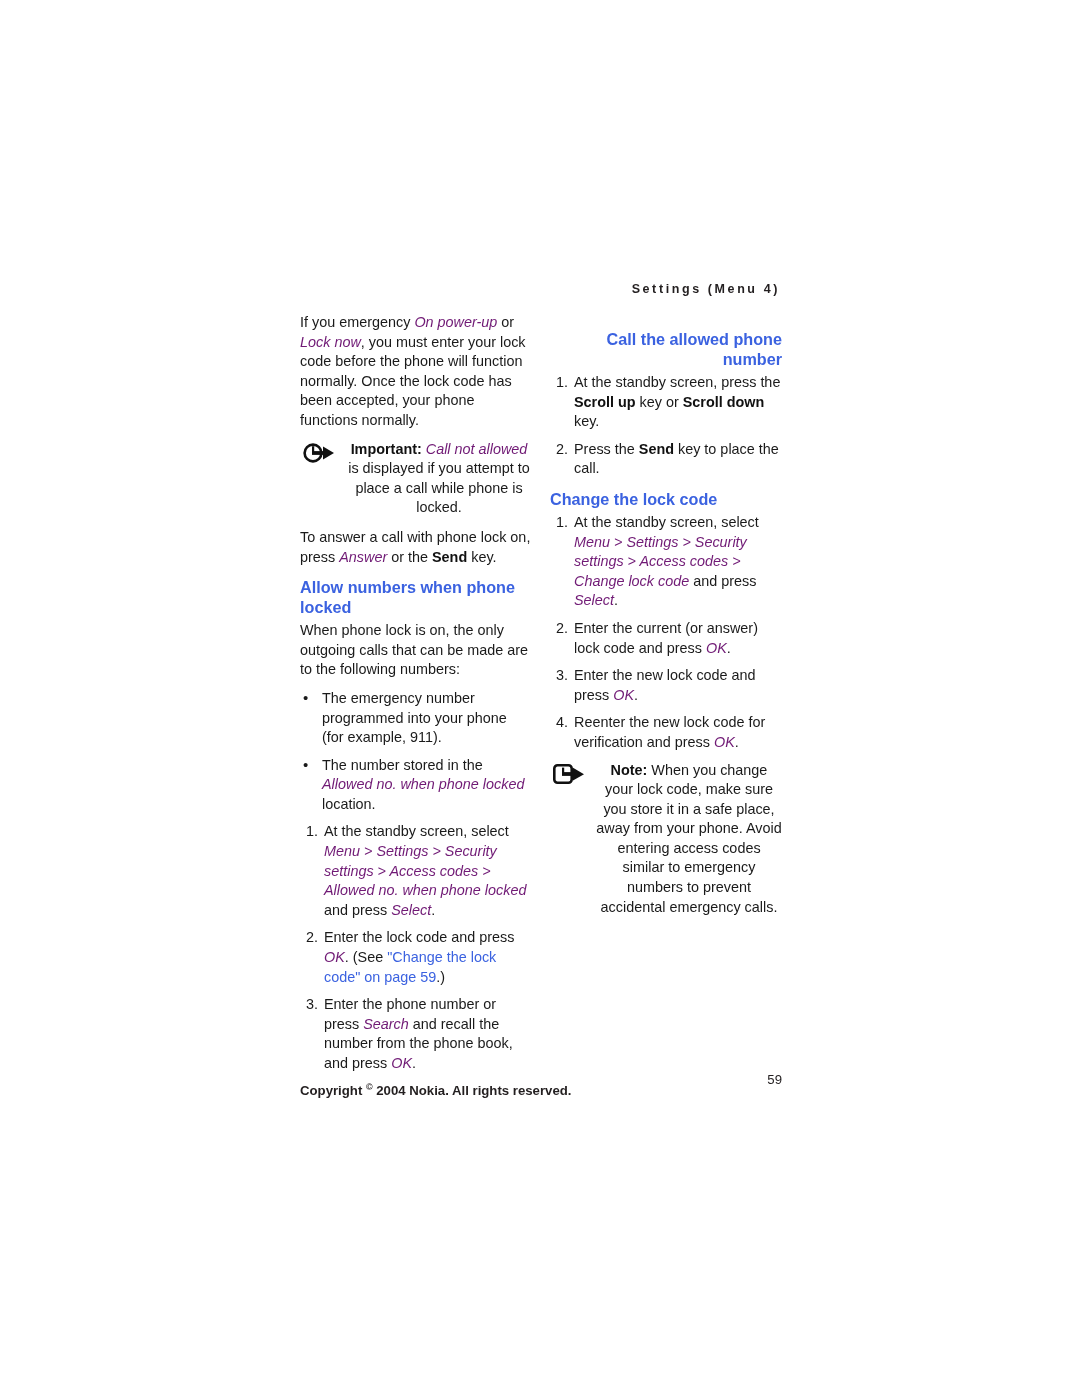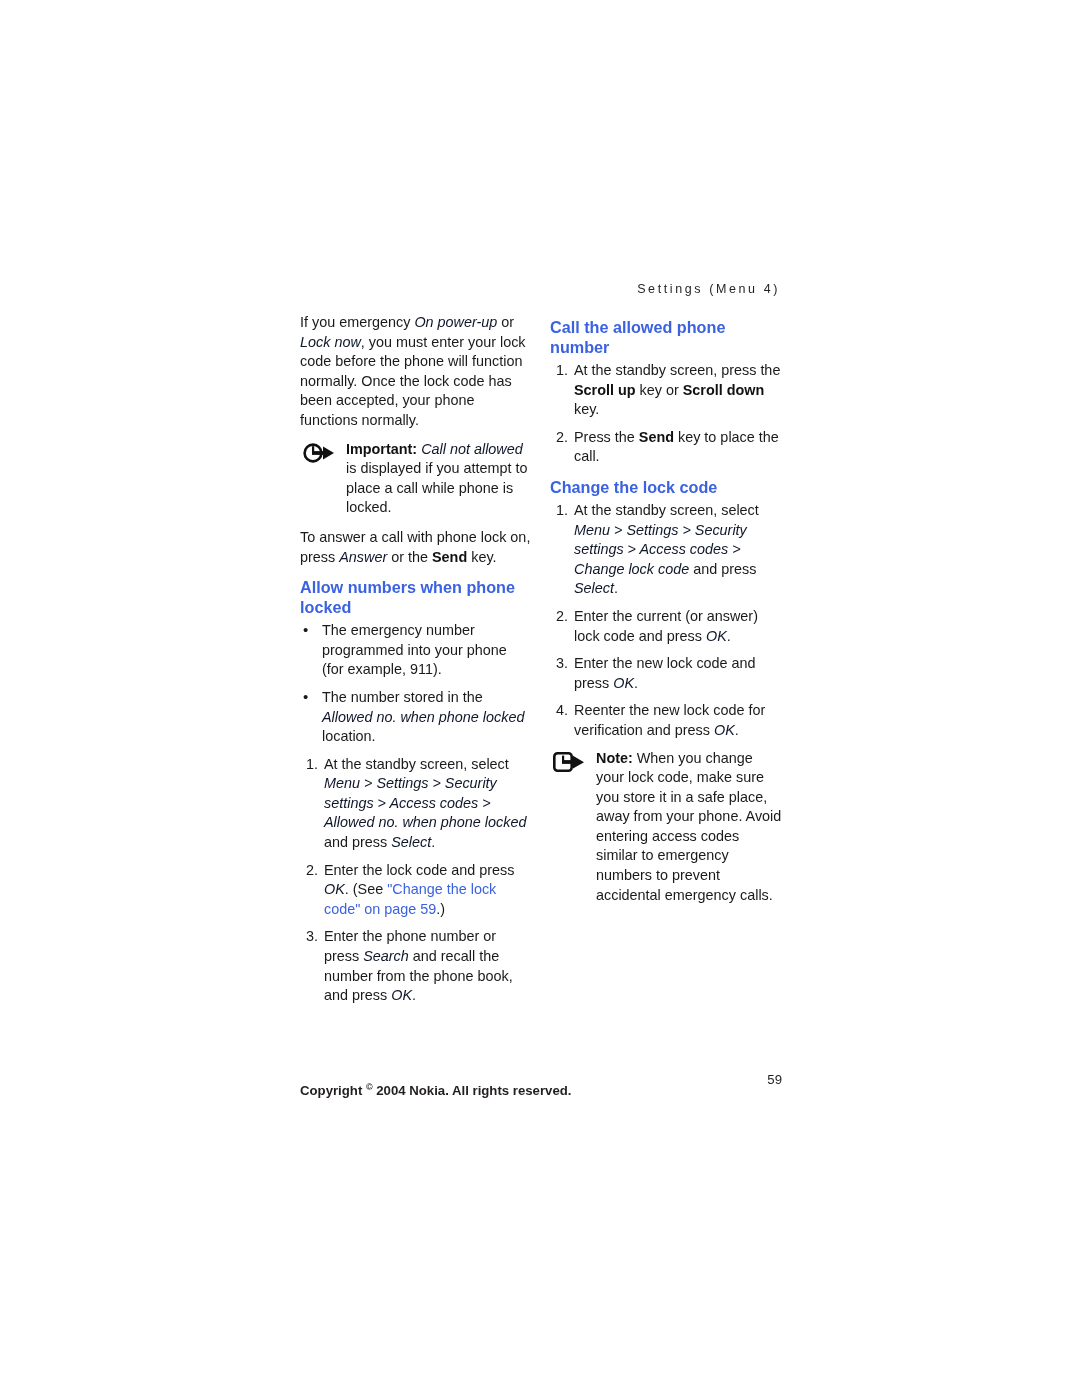--- a/index.html
+++ b/index.html
@@ -27,21 +27,21 @@
   
   .running-header {
     position: absolute;
     left: 300px;
     top: 282px;
     width: 480px;
     text-align: right;
     font-size: 12.5px;
     letter-spacing: 2.6px;
     color: #231f20;
-    font-weight: 400;
+    font-weight: 700;
   }
 
   
   .col {
     position: absolute;
     top: 313px;
     width: 232px;
     font-size: 14.4px;
     line-height: 19.6px;
     color: #1a1a1a;
@@ -52,24 +52,24 @@
   p { margin: 0 0 9px 0; }
 
   
   h2.section-heading {
     color: #3b62e0;
     font-size: 16.2px;
     line-height: 20px;
     font-weight: bold;
     margin: 10px 0 4px 0;
   }
-  h2.section-heading.tight { margin-top: 4px; }
-
-  
-  .gi { color: #0f172a; font-style: italic; }
+  h2.section-heading.tight { margin-top: 16px; text-align: right; }
+
+  
+  .gi { color: #701a75; font-style: italic; }
   .b  { font-weight: bold; color: #111; }
   .xref { color: #3b62e0; }
 
   
   ol.steps {
     list-style: none;
     margin: 0 0 8px 0;
     padding: 0;
   }
   ol.steps > li {
@@ -111,21 +111,21 @@
     padding-left: 46px;
     margin: 6px 0 10px 0;
   }
   .notice .nicon {
     position: absolute;
     left: 2px;
     top: 2px;
     width: 34px;
     height: 22px;
   }
-  .notice .ntext { display: block; }
+  .notice .ntext { display: block; text-align: center; }
 
   
   .footer-copyright {
     position: absolute;
     left: 300px;
     top: 1082px;
     font-size: 13.2px;
     color: #231f20;
     font-weight: bold;
   }
@@ -163,20 +163,21 @@
           <polygon points="21,4.5 32,11 21,17.5" fill="#111111"></polygon>
         </svg>
       </span>
       <span class="ntext"><span class="b">Important:</span><span class="gi"> Call not allowed</span><span> is displayed if you attempt to place a call while phone is locked.</span></span>
     </div>
 
     <p><span>To answer a call with phone lock on, press </span><span class="gi">Answer</span><span> or the </span><span class="b">Send</span><span> key.</span></p>
 
     <h2 class="section-heading">Allow numbers when phone locked</h2>
 
+    <p>When phone lock is on, the only outgoing calls that can be made are to the following numbers:</p>
 
     <ul class="bullets">
       <li>
         <span class="dot">•</span>
         <span>The emergency number programmed into your phone (for example, 911).</span><span class="gi"></span><span></span>
       </li>
       <li>
         <span class="dot">•</span>
         <span>The number stored in the </span><span class="gi">Allowed no. when phone locked</span><span> location.</span>
       </li>

